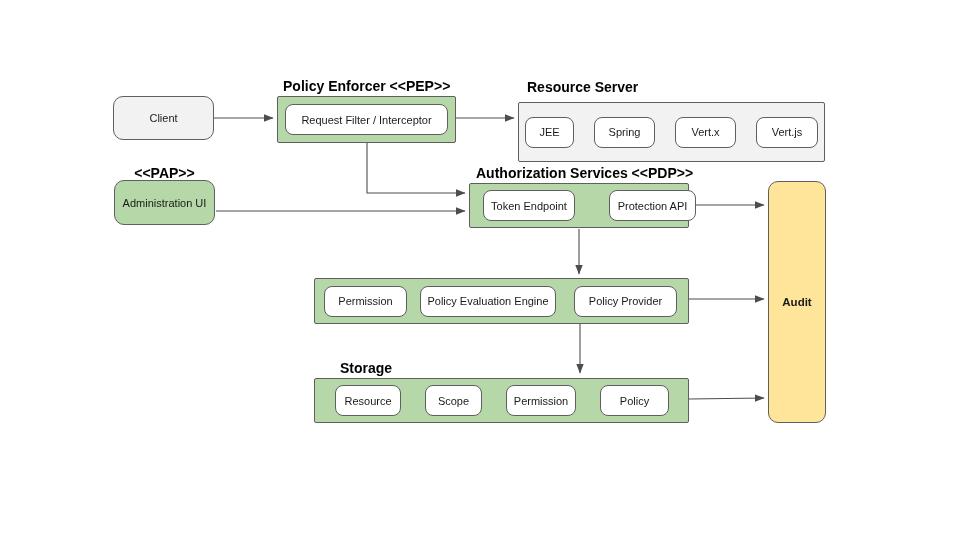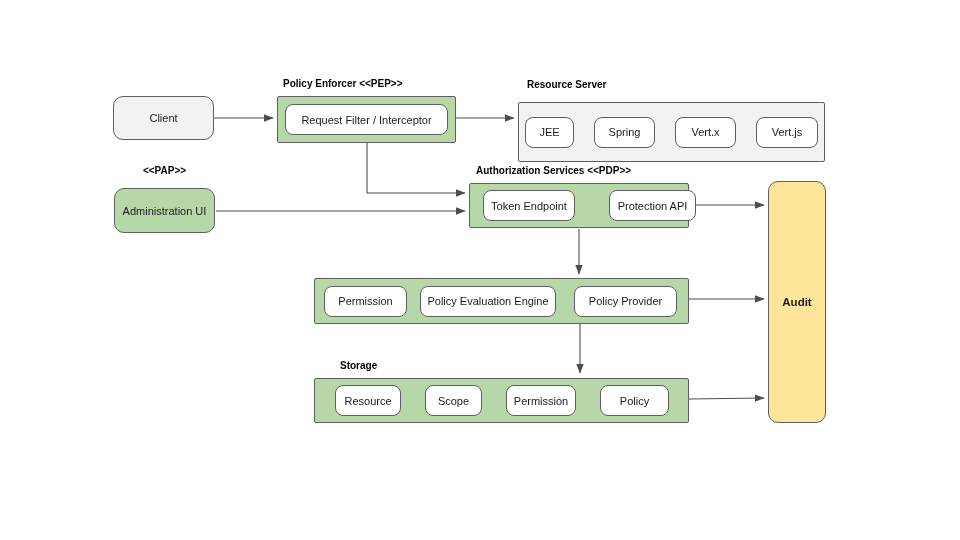--- a/index.html
+++ b/index.html
@@ -9,21 +9,21 @@
   }
   .node{position:absolute;box-sizing:border-box;display:flex;align-items:center;justify-content:center;}
   .rounded{border:1.5px solid #5f5f5f;border-radius:10px;}
   .gray-fill{background:#f2f2f2;}
   .green-fill{background:#b6d7a8;}
   .yellow-fill{background:#ffe599;}
   .container{position:absolute;box-sizing:border-box;border:1.5px solid #5f5f5f;border-radius:2px;
     display:flex;align-items:center;}
   .chip{box-sizing:border-box;height:31px;background:#ffffff;border:1.3px solid #5f5f5f;border-radius:8px;
     display:flex;align-items:center;justify-content:center;font-size:11px;white-space:nowrap;padding:0 10px;}
-  .section-label{position:absolute;font-weight:bold;font-size:10px;color:#000;white-space:nowrap;}
+  .section-label{position:absolute;font-weight:bold;font-size:14px;color:#000;white-space:nowrap;}
   .node-label{font-size:11px;}
   .bold{font-weight:bold;font-size:11.5px;}
   svg.wires{position:absolute;left:0;top:0;width:960px;height:540px;pointer-events:none;}
 </style>
 </head>
 <body>
 
 <div class="canvas">
 
   <svg class="wires" viewBox="0 0 960 540">
@@ -66,21 +66,21 @@
     </div>
     <div class="chip" style="width:61px;">
       <span>Vert.x</span>
     </div>
     <div class="chip" style="width:62px;">
       <span>Vert.js</span>
     </div>
   </div>
 
   <div class="section-label" style="left:114px;top:165px;width:101px;text-align:center;">&lt;&lt;PAP&gt;&gt;</div>
-  <div class="node rounded green-fill" style="left:114px;top:188px;width:101px;height:45px;">
+  <div class="node rounded green-fill" style="left:114px;top:180px;width:101px;height:45px;">
     <span class="node-label">Administration UI</span>
   </div>
 
   <div class="section-label" style="left:476px;top:165px;">Authorization Services &lt;&lt;PDP&gt;&gt;</div>
   <div class="container green-fill" style="left:469px;top:183px;width:220px;height:45px;padding-left:13px;gap:34px;">
     <div class="chip" style="width:92px;">
       <span>Token Endpoint</span>
     </div>
     <div class="chip" style="width:87px;">
       <span>Protection API</span>

